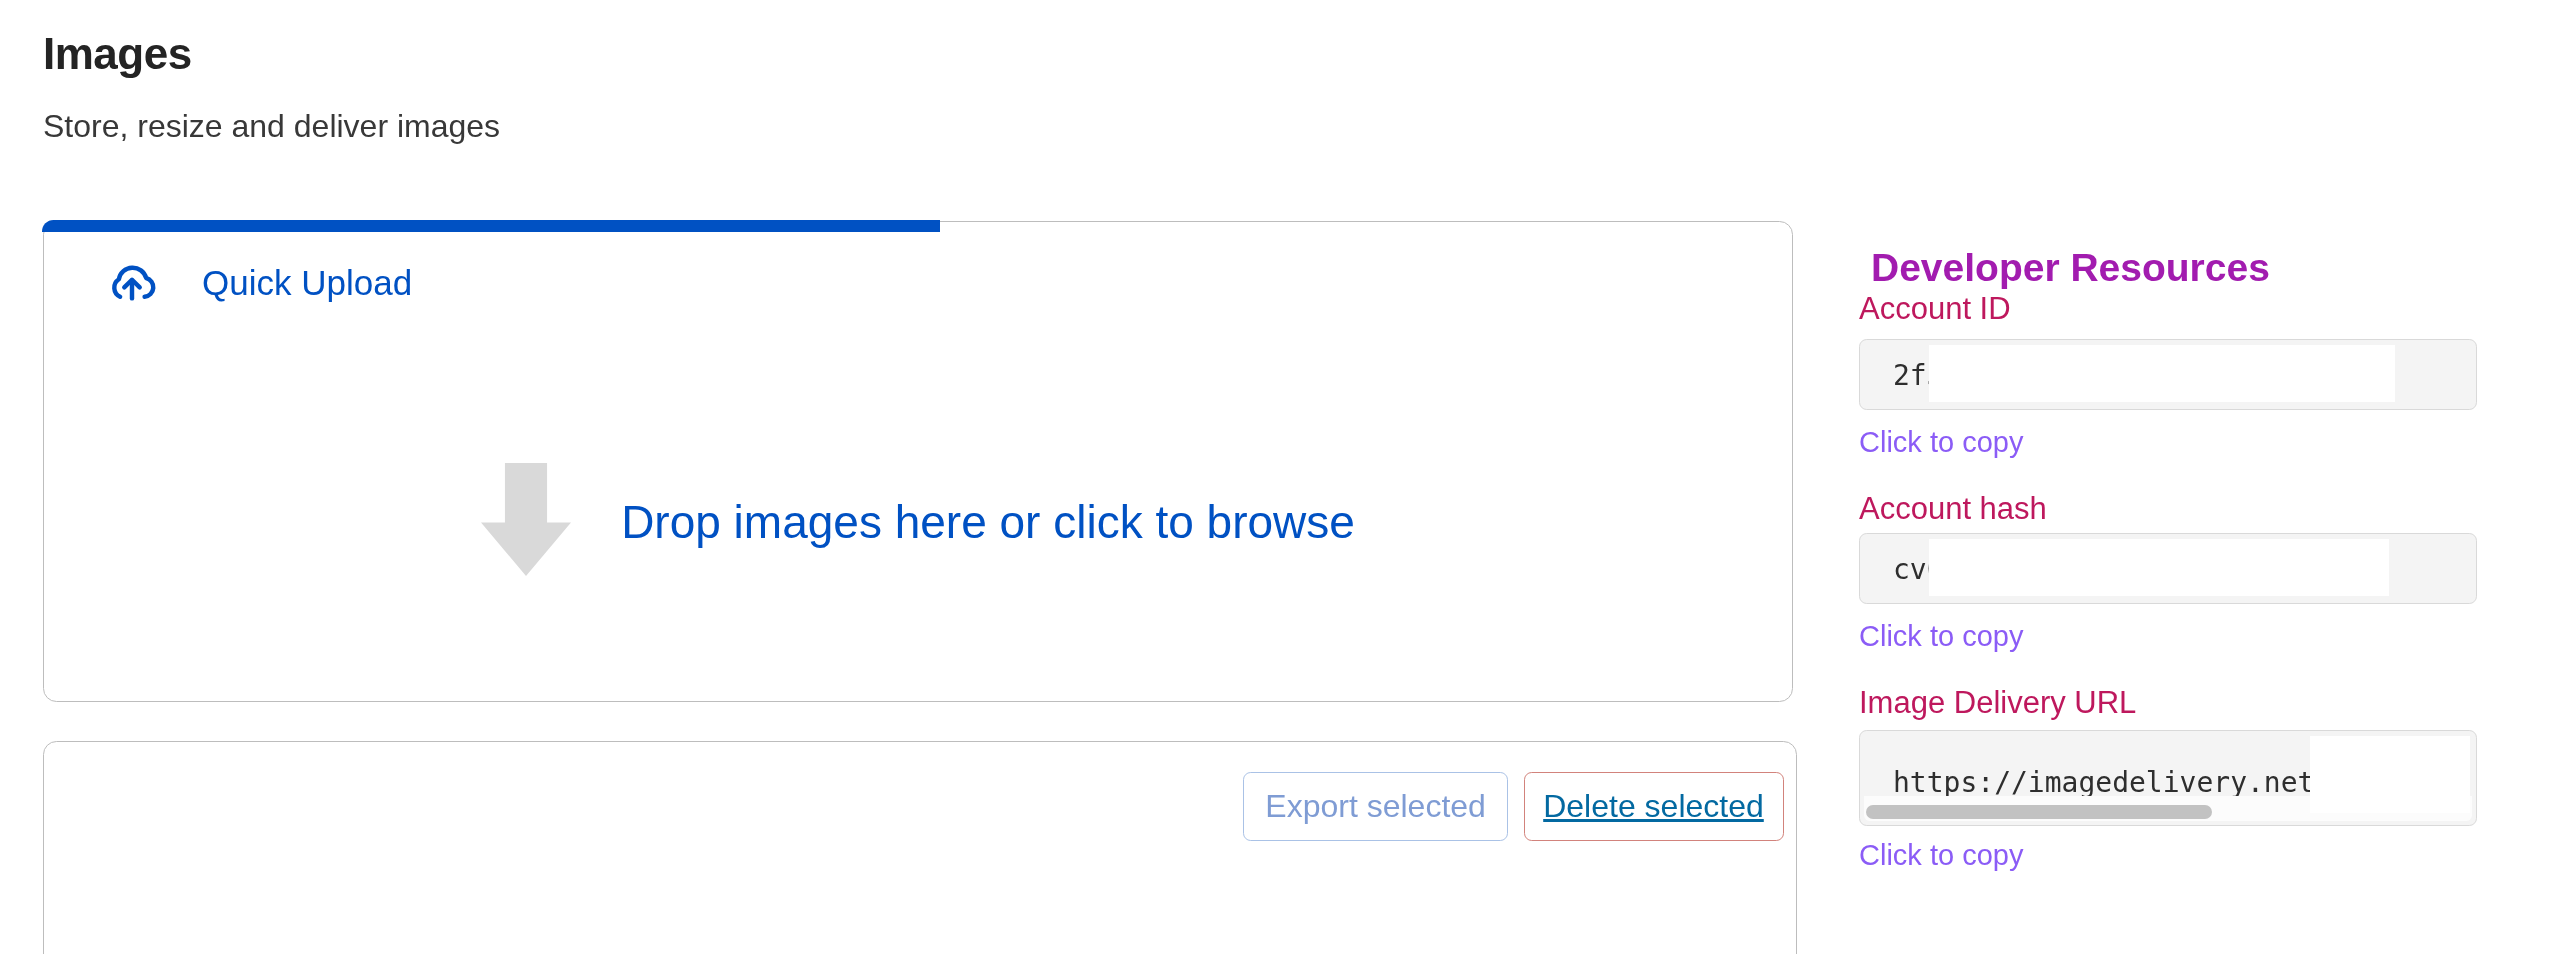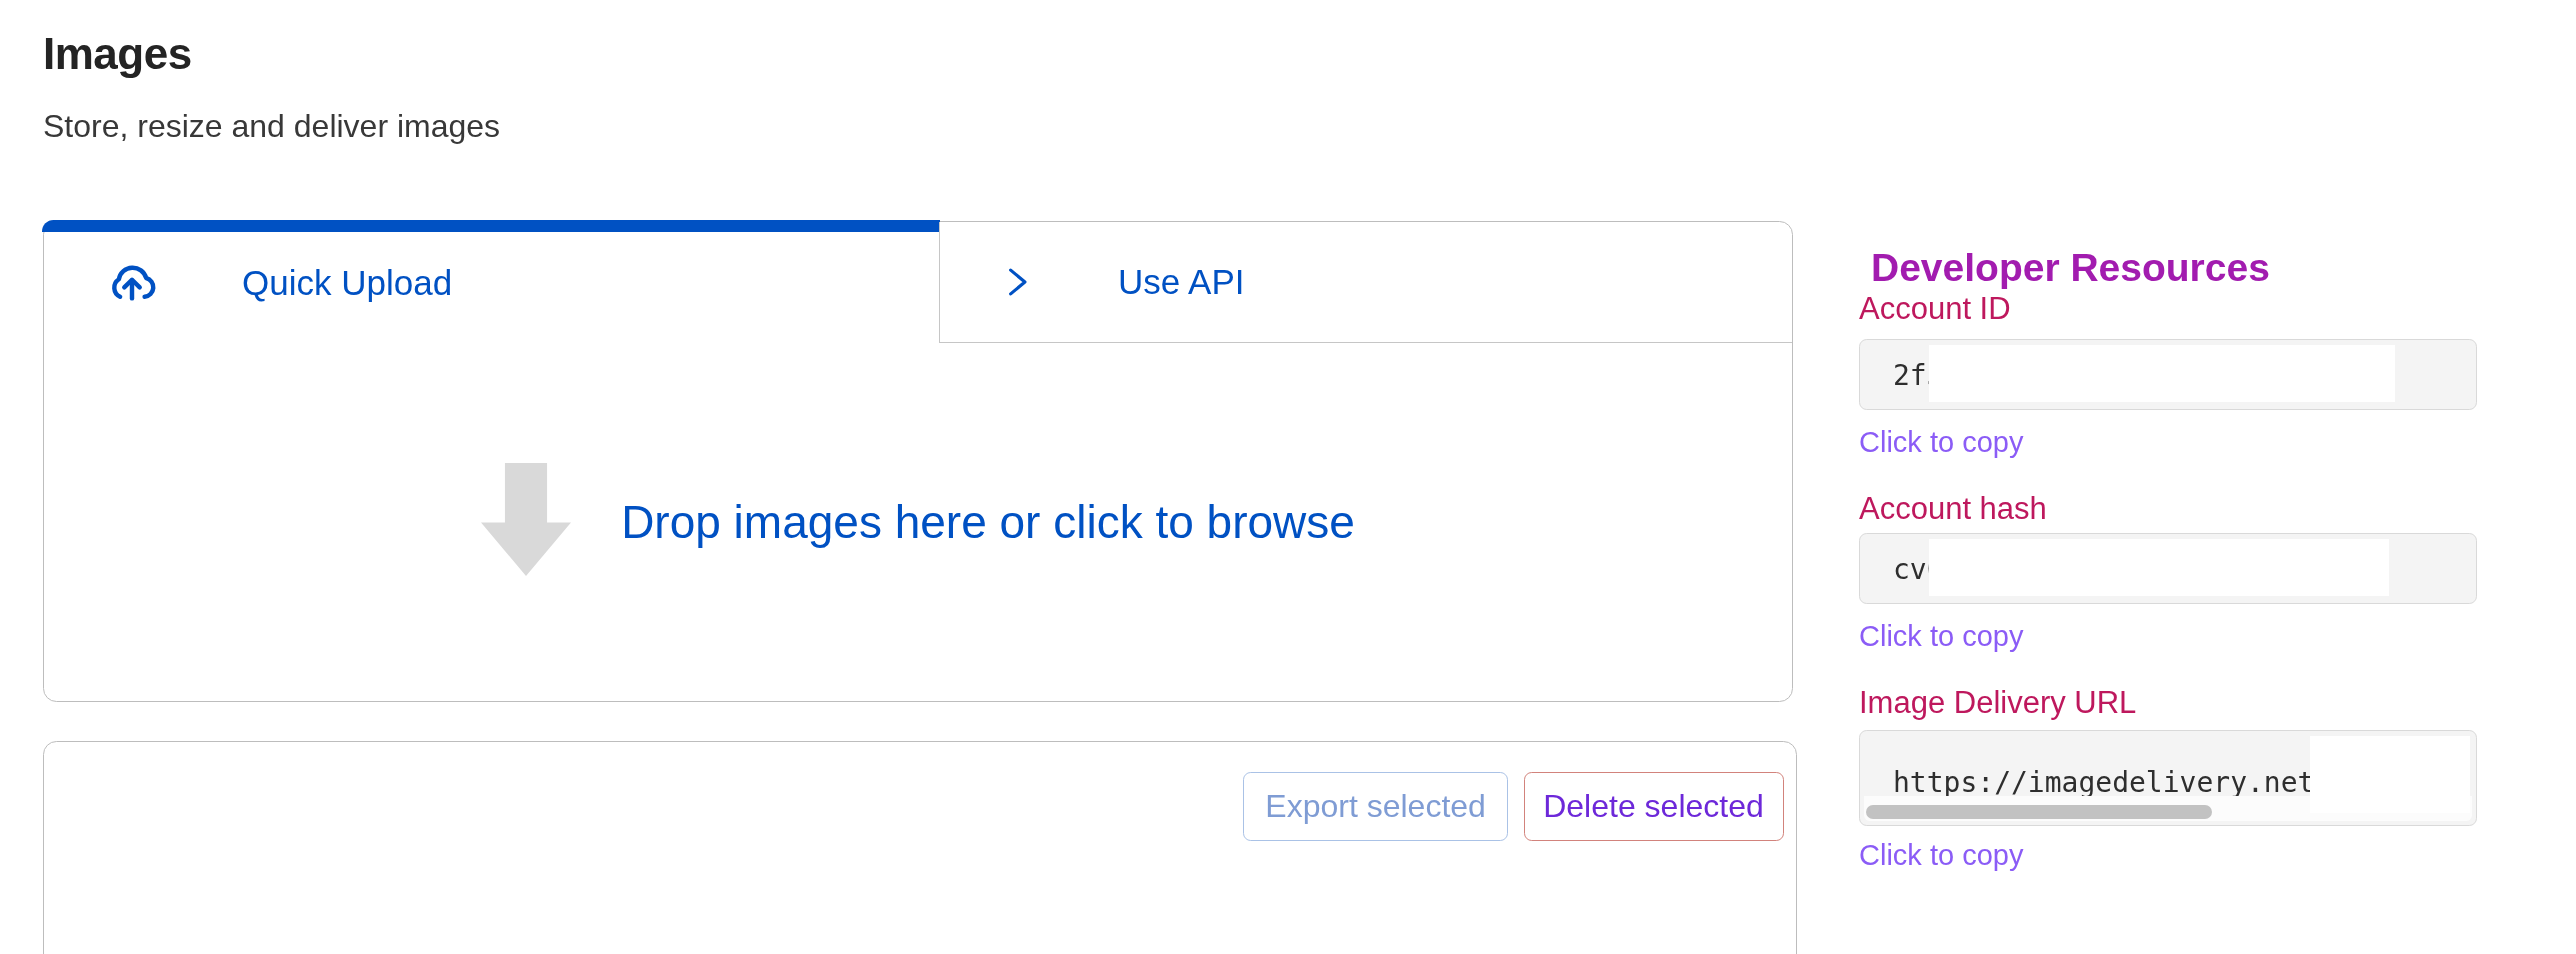--- a/index.html
+++ b/index.html
@@ -11,41 +11,41 @@
   .page-title{position:absolute;left:43px;top:29px;font-size:44px;font-weight:700;
               letter-spacing:-0.5px;color:#242424;margin:0;}
   .page-subtitle{position:absolute;left:43px;top:108px;font-size:32px;font-weight:400;
                  color:#383838;margin:0;}
 
   
   .upload-panel{position:absolute;left:43px;top:221px;width:1750px;height:481px;
                 border:1.9px solid #bdbdbd;border-radius:13.5px;background:#fff;box-sizing:border-box;}
   .tab-row{position:absolute;left:0;top:0;right:0;height:121px;}
   .tab{position:absolute;top:0;height:121px;display:flex;align-items:center;
-       color:#0051c3;font-size:35px;cursor:pointer;box-sizing:border-box;gap:40px;}
+       color:#0051c3;font-size:35px;cursor:pointer;box-sizing:border-box;}
   .tab-active{left:0;width:895px;padding-left:60px;}
   .active-bar{position:absolute;left:-1.9px;top:-1.9px;width:898px;height:11.5px;
               background:#0051c3;border-top-left-radius:11.5px;}
   .tab-inactive{left:895px;right:0;border-left:1.9px solid #c6c6c6;
                 border-bottom:1.9px solid #c6c6c6;padding-left:58px;}
   .tab .icon{display:flex;align-items:center;justify-content:center;margin-right:42px;}
   .dropzone{position:absolute;left:0;top:121px;right:0;bottom:0;display:flex;
             align-items:center;justify-content:center;gap:50px;cursor:pointer;}
   .drop-text{color:#0051c3;font-size:46px;}
 
   
   .table-card{position:absolute;left:43px;top:741px;width:1754px;height:250px;
               border:1.9px solid #bdbdbd;border-radius:13.5px;background:#fff;box-sizing:border-box;}
   .actions-row{position:absolute;left:0;right:0;top:0;height:128px;display:flex;
                align-items:center;justify-content:flex-end;gap:15.4px;padding-right:12.5px;}
   .btn{height:69px;border-radius:7.7px;background:#fff;font-size:32px;
        display:flex;align-items:center;justify-content:center;box-sizing:border-box;
        font-family:inherit;cursor:pointer;}
   .btn-export{width:265px;color:#7f9cd4;border:1.9px solid #aac2e6;}
-  .btn-delete{width:260px;color:#6d28d9;border:1.9px solid #d2837c;}
+  .btn-delete{width:260px;color:#0369a1;border:1.9px solid #d2837c;text-decoration:underline;}
   .table-head{position:absolute;left:0;right:0;top:128px;height:79px;
               border-top:1.9px solid #cfcfcf;border-bottom:1.9px solid #cfcfcf;}
   .checkbox{position:absolute;left:19px;top:23px;width:31px;height:31px;
             border:2.9px solid #979797;border-radius:7.7px;background:#fff;box-sizing:border-box;cursor:pointer;}
   .col{position:absolute;top:50%;transform:translateY(-50%);font-size:30px;font-weight:700;color:#242424;}
   .col-name{left:80px;}
   .col-uploaded{left:928px;}
   .col-actions{left:1217px;}
 
   
@@ -82,28 +82,20 @@
       <span class="icon">
         <svg width="56" height="56" viewBox="0 0 24 24" fill="none" stroke="#0051c3" stroke-width="1.9" stroke-linecap="round" stroke-linejoin="round">
           <path d="M17.4 17.9a4.1 4.1 0 0 0 .66-8.05 6 6 0 0 0-11.7.55A4.3 4.3 0 0 0 6.9 17.9"></path>
           <path d="M8.7 13.9 12 10.6l3.3 3.3"></path>
           <path d="M12 10.9V18.6"></path>
         </svg>
       </span>
       <span>Quick Upload</span>
     </div>
 
-    <div class="tab tab-inactive">
-      <span class="icon">
-        <svg width="38" height="50" viewBox="0 0 24 24" fill="none" stroke="#0051c3" stroke-width="2" stroke-linecap="round" stroke-linejoin="round">
-          <polyline points="8 4.5 17 12 8 19.5"></polyline>
-        </svg>
-      </span>
-      <span>Use API</span>
-    </div>
   </div>
 
   <div class="dropzone">
     <span>
       <svg width="90" height="115" viewBox="0 0 94 120">
         <path d="M25 0 h44 v62 h25 L47 118 L0 62 h25 Z" fill="#d9d9d9"></path>
       </svg>
     </span>
     <span class="drop-text">Drop images here or click to browse</span>
   </div>

